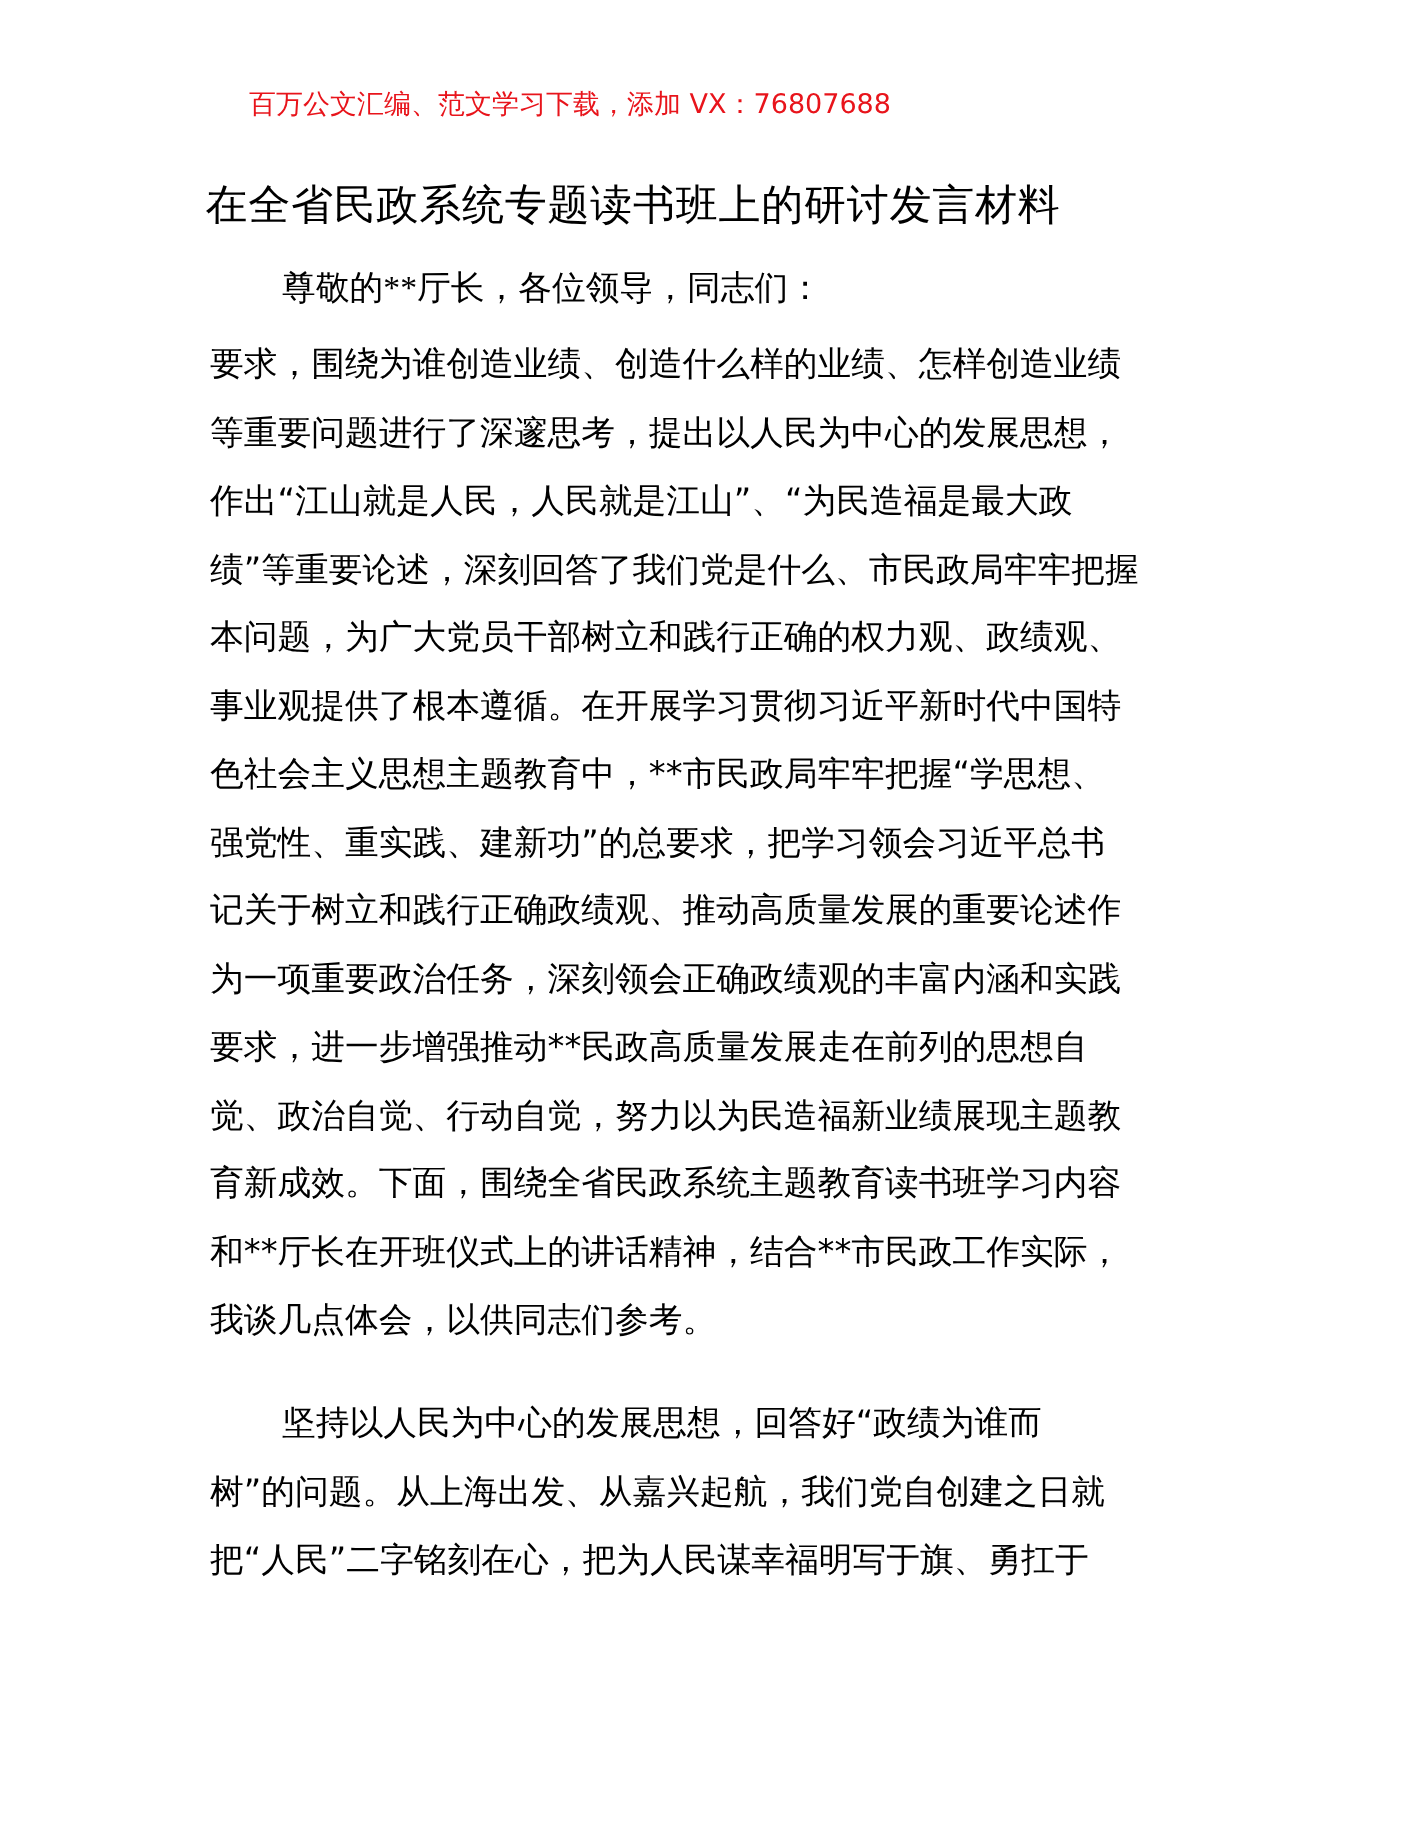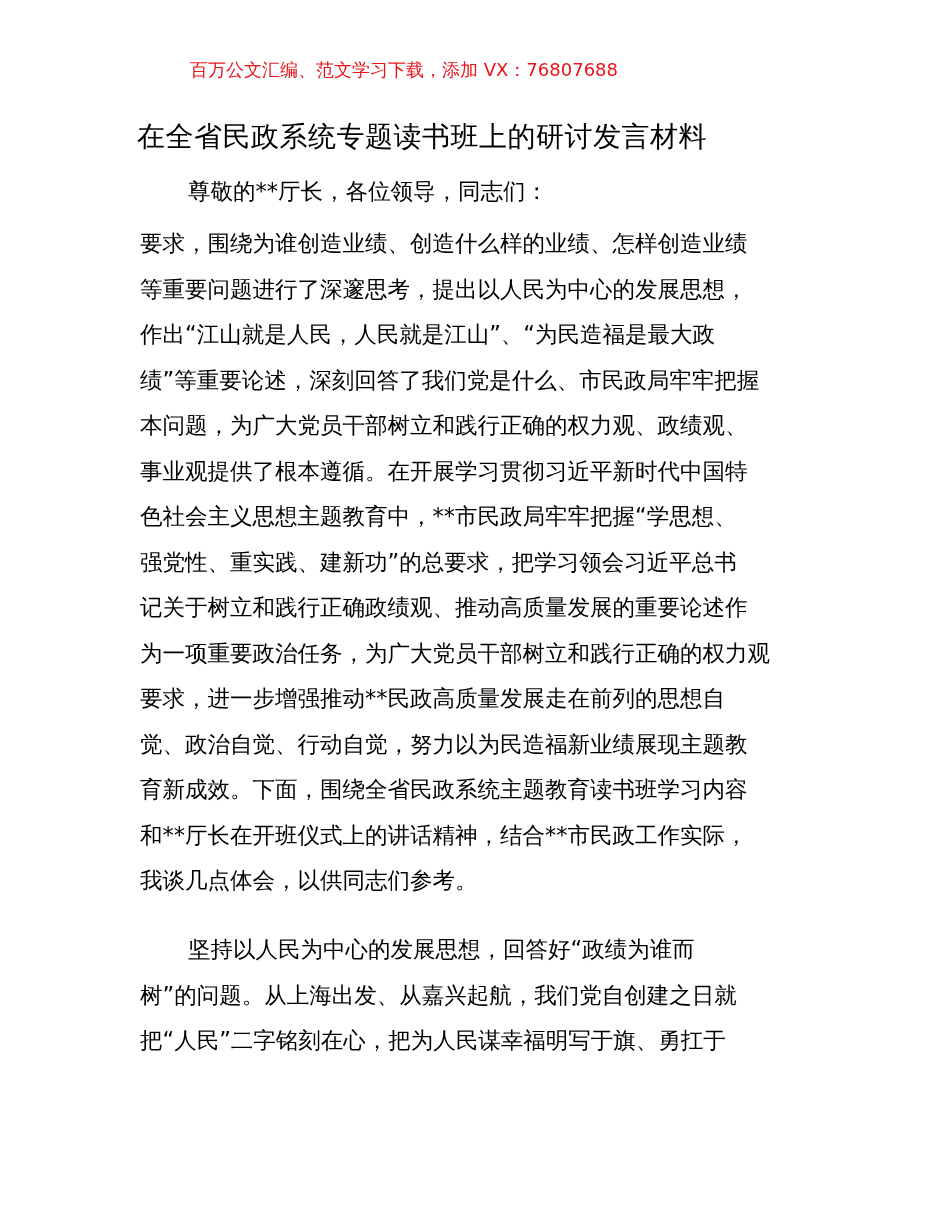--- a/index.html
+++ b/index.html
@@ -18,21 +18,20 @@
     .header-banner {
       position: absolute;
       top: 56px;
       left: 0;
       width: 760px;
       text-align: center;
       font-size: 18px;
       line-height: 28px;
       color: #e8141b;
       letter-spacing: 0px;
-      padding-left: 24px;
     }
     .doc-title {
       position: absolute;
       top: 115px;
       left: 0;
       width: 844px;
       text-align: center;
       font-size: 28px;
       line-height: 44px;
       color: #000000;
@@ -49,20 +48,21 @@
       height: 45.5px;
       line-height: 45.5px;
       white-space: nowrap;
       display: block;
     }
     .line.indent {
       padding-left: 48px;
     }
     .salutation {
       top: 169px;
+      font-family: Liberation Serif, serif;
     }
     .para1 {
       top: 221px;
     }
     .para2 {
       top: 927px;
     }
   </style>
 </head>
 <body>
@@ -78,21 +78,21 @@
 <div class="body-block para1">
   <span class="line">要求，围绕为谁创造业绩、创造什么样的业绩、怎样创造业绩</span>
   <span class="line">等重要问题进行了深邃思考，提出以人民为中心的发展思想，</span>
   <span class="line">作出“江山就是人民，人民就是江山”、“为民造福是最大政</span>
   <span class="line">绩”等重要论述，深刻回答了我们党是什么、市民政局牢牢把握</span>
   <span class="line">本问题，为广大党员干部树立和践行正确的权力观、政绩观、</span>
   <span class="line">事业观提供了根本遵循。在开展学习贯彻习近平新时代中国特</span>
   <span class="line">色社会主义思想主题教育中，**市民政局牢牢把握“学思想、</span>
   <span class="line">强党性、重实践、建新功”的总要求，把学习领会习近平总书</span>
   <span class="line">记关于树立和践行正确政绩观、推动高质量发展的重要论述作</span>
-  <span class="line">为一项重要政治任务，为广大党员干部树立和践行正确的权力观</span>
+  <span class="line">为一项重要政治任务，深刻领会正确政绩观的丰富内涵和实践</span>
   <span class="line">要求，进一步增强推动**民政高质量发展走在前列的思想自</span>
   <span class="line">觉、政治自觉、行动自觉，努力以为民造福新业绩展现主题教</span>
   <span class="line">育新成效。下面，围绕全省民政系统主题教育读书班学习内容</span>
   <span class="line">和**厅长在开班仪式上的讲话精神，结合**市民政工作实际，</span>
   <span class="line">我谈几点体会，以供同志们参考。</span>
 </div>
 
 <div class="body-block para2">
   <span class="line indent">坚持以人民为中心的发展思想，回答好“政绩为谁而</span>
   <span class="line">树”的问题。从上海出发、从嘉兴起航，我们党自创建之日就</span>

